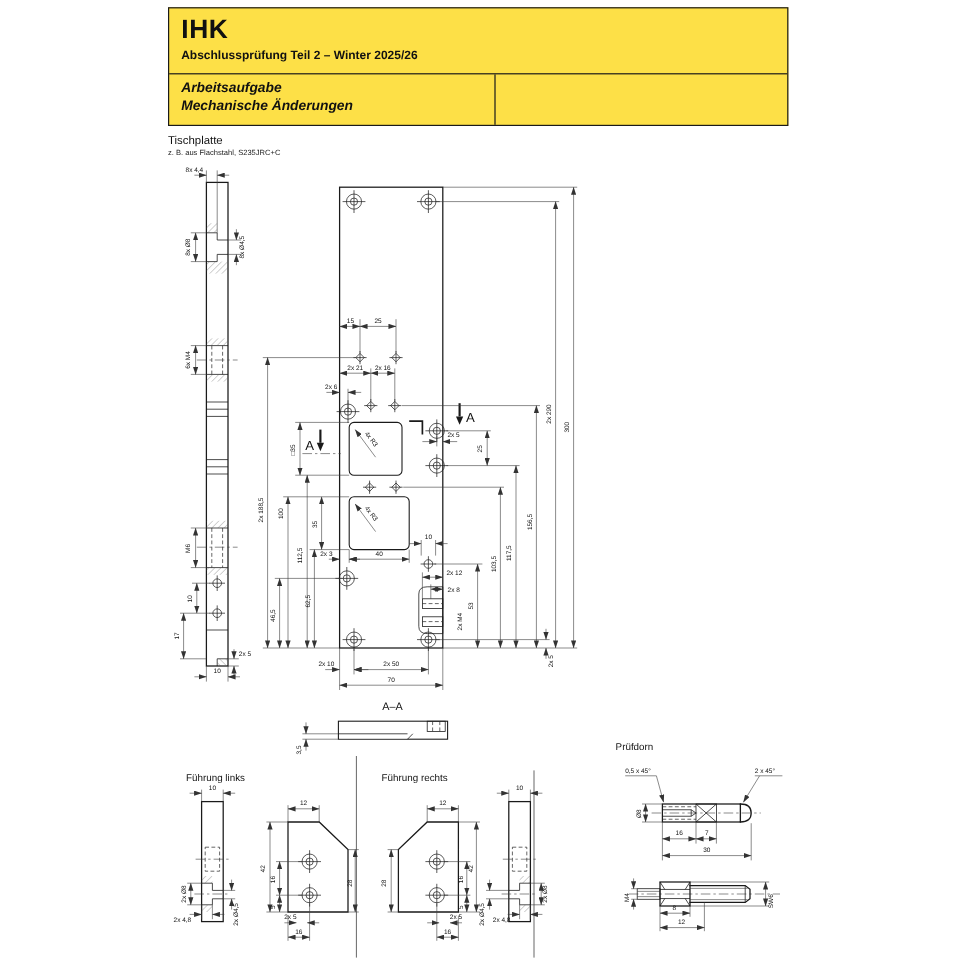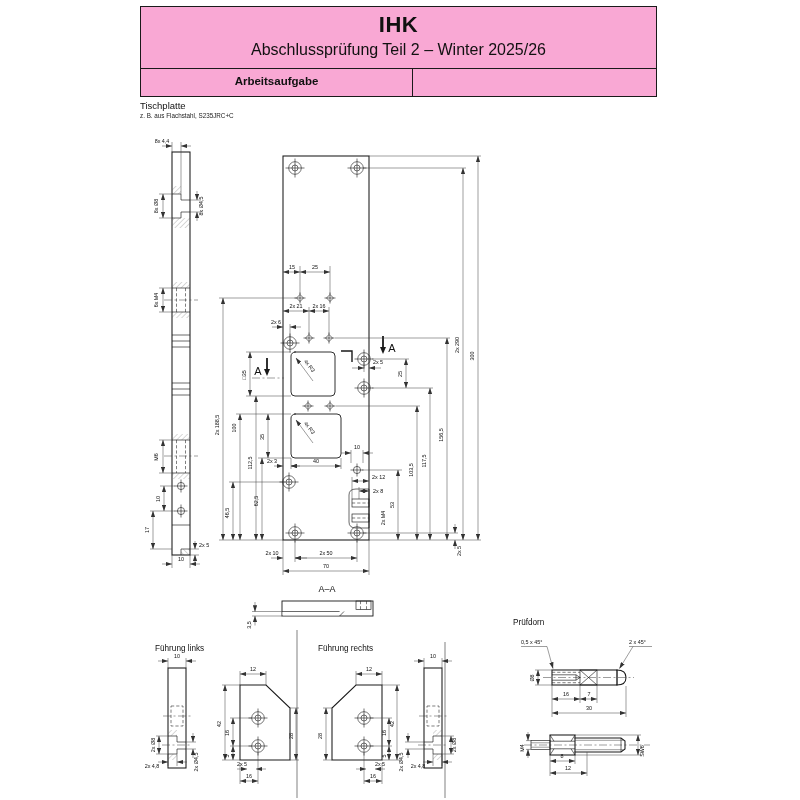--- a/index.html
+++ b/index.html
@@ -1,24 +1,24 @@
 <!DOCTYPE html>
 <html><head>
 <meta charset="utf-8">
 <style>
   html,body{margin:0;padding:0;background:#fff;}
   body{width:800px;height:800px;position:relative;font-family:"Liberation Sans",sans-serif;color:#111;}
-  .hdr{position:absolute;left:140px;top:6px;width:517px;border:1.6px solid #1a1a1a;background:#f9a8d4;box-sizing:border-box;text-align:center;}
+  .hdr{position:absolute;left:140px;top:6px;width:517px;border:1.6px solid #1a1a1a;background:#fde047;box-sizing:border-box;}
   .hdr-top{padding:6px 10px 9px 10px;}
   .brand{font-size:22px;font-weight:bold;letter-spacing:.5px;line-height:24px;}
-  .sub{font-size:16px;margin-top:4px;}
-  .hdr-bottom{display:flex;border-top:1.6px solid #1a1a1a;}
+  .sub{font-size:10px;margin-top:4px;font-weight:bold;}
+  .hdr-bottom{display:flex;border-top:1.6px solid #1a1a1a;font-style:italic;}
   .cell-l{width:272px;padding:5px 10px 7px 10px;font-weight:bold;font-size:11.5px;line-height:15px;border-right:1.6px solid #1a1a1a;box-sizing:border-box;}
   .cell-r{flex:1;padding:5px 10px;font-weight:bold;font-size:11.5px;}
-  .plabel{position:absolute;left:140px;top:100px;}
+  .plabel{position:absolute;left:140px;top:112px;}
   .pname{font-size:9.5px;}
   .pmat{font-size:6.3px;margin-top:1px;color:#222;}
   svg{position:absolute;left:0;top:0;}
   .o{fill:none;stroke:#1a1a1a;stroke-width:1.05;stroke-linecap:square;}
   .i{fill:none;stroke:#1a1a1a;stroke-width:0.65;}
   .d{fill:none;stroke:#3c3c3c;stroke-width:0.5;}
   .cl{fill:none;stroke:#3c3c3c;stroke-width:0.5;stroke-dasharray:8 2.5 2 2.5;}
   .hd{fill:none;stroke:#2a2a2a;stroke-width:0.6;stroke-dasharray:3.2 2;}
   .sep{stroke:#4a4a4a;stroke-width:0.7;}
   text{font-family:"Liberation Sans",sans-serif;fill:#111;}
@@ -32,20 +32,21 @@
 <body>
 
 <div class="hdr">
   <div class="hdr-top">
     <div class="brand">IHK</div>
     <div class="sub">Abschlussprüfung Teil 2 – Winter 2025/26</div>
   </div>
   <div class="hdr-bottom">
     <div class="cell-l">
       <div>Arbeitsaufgabe</div>
+      <div>Mechanische Änderungen</div>
     </div>
   </div>
 </div>
 
 <div class="plabel">
   <div class="pname">Tischplatte</div>
   <div class="pmat">z. B. aus Flachstahl, S235JRC+C</div>
 </div>
 
 <svg width="800" height="800" viewBox="0 0 800 800">

